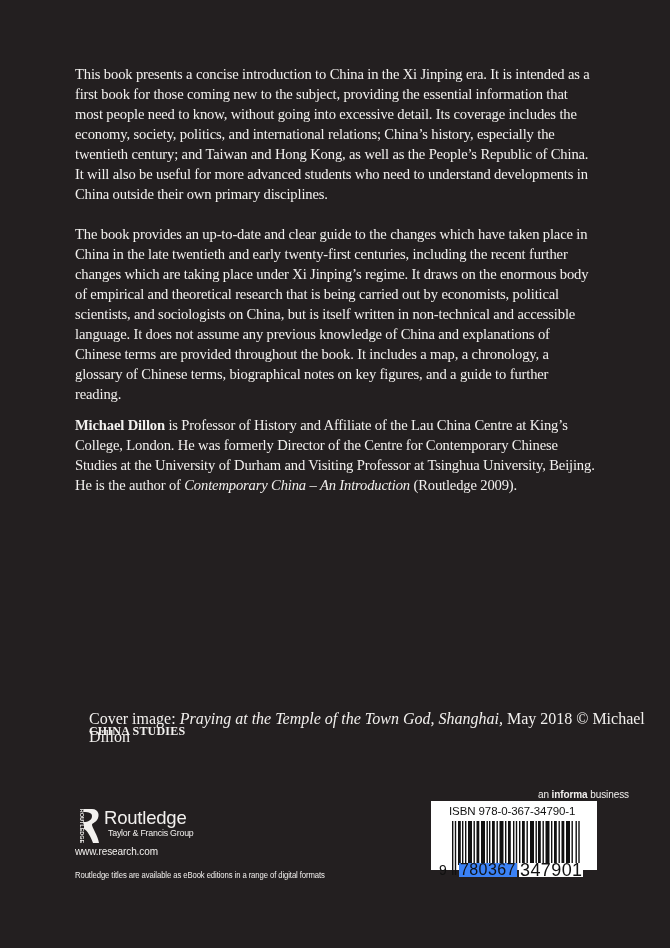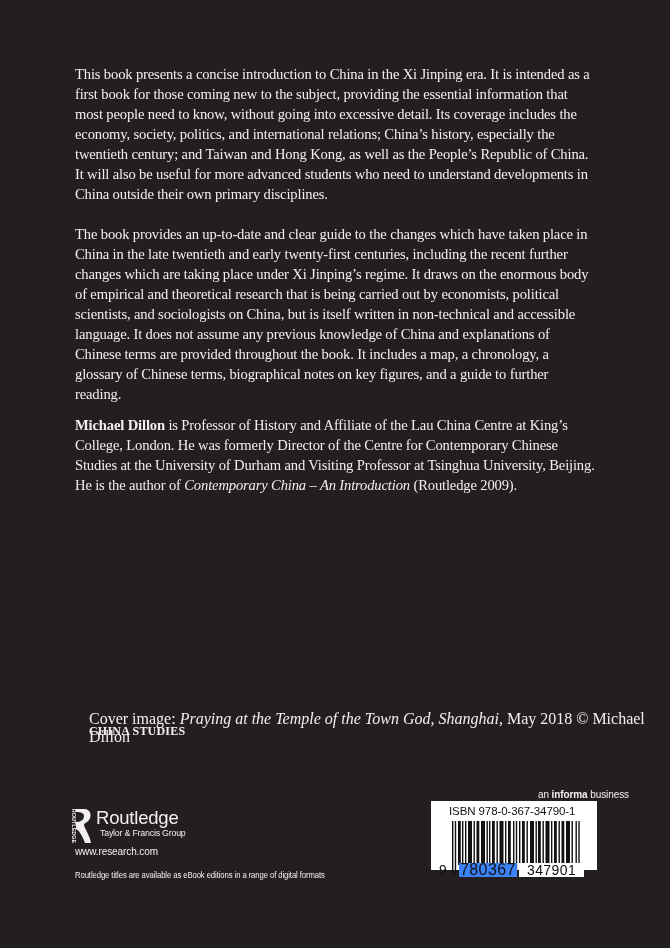--- a/index.html
+++ b/index.html
@@ -29,21 +29,21 @@
   #series {
     position: absolute; left: 89px; top: 724px;
     font-size: 12px; font-weight: bold; letter-spacing: 0.2px;
   }
   #cover-credit {
     position: absolute; left: 89px; top: 710px;
     font-size: 16px;
   }
 
   #logo {
-    position: absolute; left: 67px; top: 808px;
+    position: absolute; left: 75px; top: 808px;
     display: flex; align-items: flex-start;
   }
   #logo-mark {
     width: 26px; height: 36px; position: relative;
   }
   #logo-mark svg { display: block; }
   #logo-text { margin-left: 3px; font-family: "Liberation Sans", "DejaVu Sans", sans-serif; }
   #logo-name { font-size: 18.5px; line-height: 20px; letter-spacing: -0.2px; }
   #logo-sub { font-size: 8.8px; line-height: 11px; margin-left: 4px; letter-spacing: -0.2px; }
   #website {
@@ -80,22 +80,22 @@
     width: 128px; height: 54px;
   }
   #digit-first {
     position: absolute; left: 8px; top: 62px; font-size: 14px; line-height: 14px;
   }
   #digits-left {
     position: absolute; left: 28px; top: 62px; font-size: 16px; line-height: 14px;
     background: #3b82f6; padding: 0 1px; letter-spacing: 0.4px;
   }
   #digits-right {
-    position: absolute; left: 88px; top: 62px; font-size: 14px; line-height: 14px;
-    background: #fff; padding: 0 8px; letter-spacing: 0.4px;
+    position: absolute; left: 88px; top: 62px; font-size: 18px; line-height: 14px;
+    background: #fff; padding: 0 1px; letter-spacing: 0.4px;
   }
 </style>
 </head>
 <body>
 
 <p class="blurb" id="p1">This book presents a concise introduction to China in the Xi Jinping era. It is intended as a first book for those coming new to the subject, providing the essential information that most people need to know, without going into excessive detail. Its coverage includes the economy, society, politics, and international relations; China’s history, especially the twentieth century; and Taiwan and Hong Kong, as well as the People’s Republic of China. It will also be useful for more advanced students who need to understand developments in China outside their own primary disciplines.</p>
 <p class="blurb" id="p2">The book provides an up-to-date and clear guide to the changes which have taken place in China in the late twentieth and early twenty-first centuries, including the recent further changes which are taking place under Xi Jinping’s regime. It draws on the enormous body of empirical and theoretical research that is being carried out by economists, political scientists, and sociologists on China, but is itself written in non-technical and accessible language. It does not assume any previous knowledge of China and explanations of Chinese terms are provided throughout the book. It includes a map, a chronology, a glossary of Chinese terms, biographical notes on key figures, and a guide to further reading.</p>
 <p class="blurb" id="p3"><span class="bold">Michael Dillon</span><span> is Professor of History and Affiliate of the Lau China Centre at King’s College, London. He was formerly Director of the Centre for Contemporary Chinese Studies at the University of Durham and Visiting Professor at Tsinghua University, Beijing. He is the author of </span><span class="ital">Contemporary China – An Introduction</span><span> (Routledge 2009).</span></p>
 
 <div id="series">CHINA STUDIES</div>

